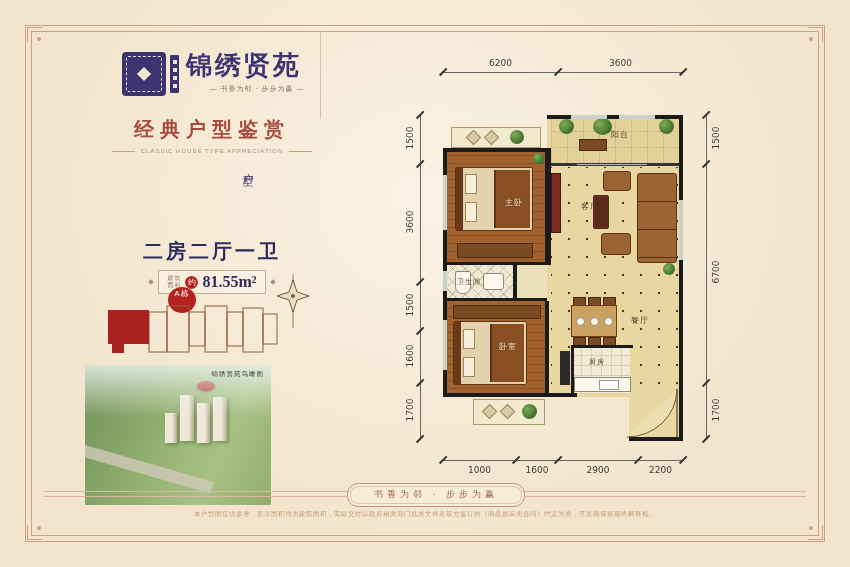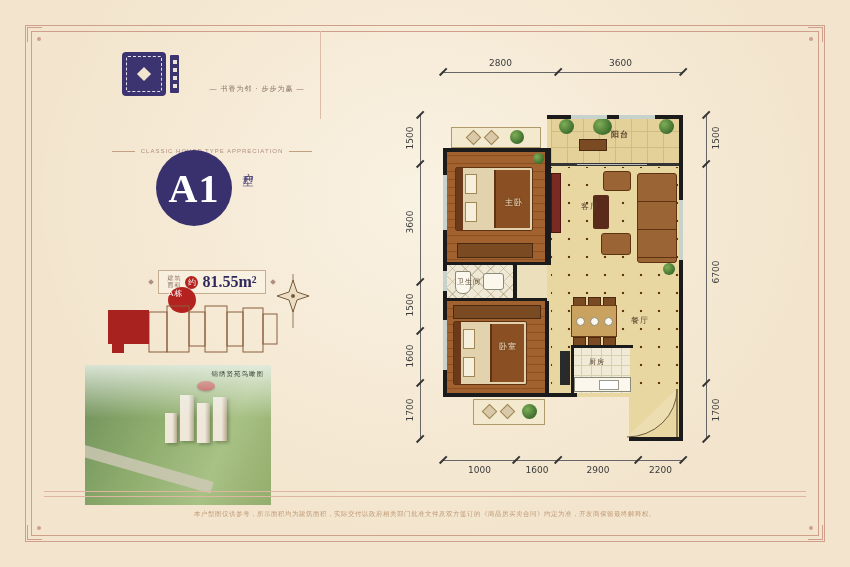--- a/index.html
+++ b/index.html
@@ -34,21 +34,21 @@
   .layouttext{position:absolute;left:112px;top:238px;width:200px;text-align:center;
               font-family:"Liberation Serif","DejaVu Serif",serif;font-size:20px;font-weight:bold;color:#2f2a5e;letter-spacing:3px;}
   .arearow{position:absolute;left:112px;top:270px;width:200px;display:flex;align-items:center;justify-content:center;gap:5px;}
   .dia{width:4px;height:4px;background:#b08f7e;transform:rotate(45deg);}
   .areabox{display:flex;align-items:center;gap:4px;border:1px solid #c5ad91;padding:2px 8px;background:rgba(255,252,244,.35);}
   .arealbl{display:flex;flex-direction:column;font-size:6px;line-height:7px;color:#8a7460;letter-spacing:1px;}
   .approx{width:13px;height:13px;border-radius:50%;background:#b3221f;color:#fff;font-size:8px;line-height:13px;text-align:center;}
   .areaval{font-family:"Liberation Serif","DejaVu Serif",serif;font-size:16px;font-weight:bold;color:#2f2a5e;}
   
   .adong{position:absolute;left:168px;top:287px;width:28px;height:26px;border-radius:50%;background:#b3221f;color:#fff;
-         font-size:8px;line-height:14px;letter-spacing:1px;}
+         font-size:8px;line-height:14px;text-align:center;letter-spacing:1px;}
   
   .photo{position:absolute;left:85px;top:365px;width:186px;height:140px;overflow:hidden;
          background:linear-gradient(115deg,#6f8f5a,#8fae6e 40%,#a8c185 70%,#93ad6c);}
   .photo .haze{position:absolute;inset:0;background:linear-gradient(180deg,rgba(236,242,234,.85),rgba(236,242,234,0) 38%);}
   .tower{position:absolute;background:linear-gradient(90deg,#efe8da 60%,#b6a98f);box-shadow:2px 2px 3px rgba(40,60,30,.35);}
   .marker{position:absolute;left:112px;top:16px;width:18px;height:10px;border-radius:50%;background:#b3221f;box-shadow:0 1px 2px rgba(0,0,0,.4);}
   .road{position:absolute;left:-20px;top:96px;width:150px;height:12px;background:#cfc9b8;transform:rotate(16deg);opacity:.8;}
   .caption{position:absolute;right:7px;top:5px;font-size:6.5px;color:#3a4036;letter-spacing:1px;}
   
   #plan{position:absolute;left:443px;top:115px;width:240px;height:326px;}
@@ -113,30 +113,32 @@
   <div class="seal">
       <div class="in"></div>
       <div class="dot"></div>
     </div>
   <div class="sealtag">
       <i style="top:5px;"></i>
       <i style="top:13px;"></i>
       <i style="top:21px;"></i>
       <i style="top:29px;"></i>
     </div>
+  <div class="brandname">锦绣贤苑</div>
   <div class="tagline">—  书香为邻 · 步步为赢  —</div>
 
+  <div class="sectitle">经典户型鉴赏</div>
   <div class="subrow">
     <span class="ln"></span>
     <span class="tx">CLASSIC HOUSE TYPE APPRECIATION</span>
     <span class="ln"></span>
   </div>
 
-  <div class="badge">A1</div>
   <div class="badgelabel">户型</div>
+  <div class="layouttext">二房二厅一卫</div>
 
   <div class="arearow">
     <span class="dia"></span>
     <span class="areabox">
       <span class="arealbl">
         <span>建筑</span>
         <span>面积</span>
       </span>
       <span class="approx">约</span>
       <span class="areaval">81.55m²</span>
@@ -270,34 +272,34 @@
     <div class="win" style="left:0;top:156px;width:4px;height:20px;"></div>
     <div class="win" style="left:236px;top:85px;width:4px;height:60px;"></div>
     <div class="win" style="left:128px;top:0;width:36px;height:4px;"></div>
     <div class="win" style="left:176px;top:0;width:36px;height:4px;"></div>
 
     <svg class="abs" style="left:182px;top:272px;" width="56" height="52" viewBox="0 0 56 52">
       <path d="M52,2 A50,48 0 0 1 2,50" fill="rgba(240,228,190,.55)" stroke="#6b5a3a" stroke-width="1"></path>
       <line x1="52" y1="2" x2="52" y2="50" stroke="#6b5a3a" stroke-width="1.5"></line>
     </svg>
 
-    <div class="rlabel" style="left:168px;top:14px;font-weight:bold;">阳台</div>
+    <div class="rlabel" style="left:168px;top:14px;">阳台</div>
     <div class="rlabel light" style="left:62px;top:82px;">主卧</div>
     <div class="rlabel" style="left:138px;top:86px;">客厅</div>
     <div class="rlabel sm" style="left:14px;top:162px;">卫生间</div>
     <div class="rlabel light" style="left:56px;top:226px;">卧室</div>
     <div class="rlabel" style="left:188px;top:200px;">餐厅</div>
     <div class="rlabel sm" style="left:146px;top:242px;">厨房</div>
   </div>
 
   <div class="dimline" style="left:443px;top:72px;width:240px;height:1px;"></div>
   <div class="tick" style="left:438px;top:71px;"></div>
     <div class="tick" style="left:553px;top:71px;"></div>
     <div class="tick" style="left:678px;top:71px;"></div>
-  <div class="dim" style="left:443px;top:58px;width:115px;">2800</div>
+  <div class="dim" style="left:443px;top:58px;width:115px;">6200</div>
   <div class="dim" style="left:558px;top:58px;width:125px;">3600</div>
 
   <div class="dimline" style="left:443px;top:460px;width:240px;height:1px;"></div>
   <div class="tick" style="left:438px;top:459px;"></div>
     <div class="tick" style="left:511px;top:459px;"></div>
     <div class="tick" style="left:553px;top:459px;"></div>
     <div class="tick" style="left:633px;top:459px;"></div>
     <div class="tick" style="left:678px;top:459px;"></div>
   <div class="dim" style="left:443px;top:465px;width:73px;">1000</div>
   <div class="dim" style="left:516px;top:465px;width:42px;">1600</div>
@@ -321,15 +323,16 @@
   <div class="tick" style="left:701px;top:114px;"></div>
     <div class="tick" style="left:701px;top:163px;"></div>
     <div class="tick" style="left:701px;top:382px;"></div>
     <div class="tick" style="left:701px;top:438px;"></div>
   <div class="dim dimv" style="left:696px;top:133px;width:40px;">1500</div>
   <div class="dim dimv" style="left:696px;top:267px;width:40px;">6700</div>
   <div class="dim dimv" style="left:696px;top:405px;width:40px;">1700</div>
 
   <div class="riblines" style="top:491px;"></div>
   <div class="riblines" style="top:496px;"></div>
+  <div class="ribbon">书香为邻 · 步步为赢</div>
   <div class="fineprint">本户型图仅供参考，所示面积均为建筑面积，实际交付以政府相关部门批准文件及双方签订的《商品房买卖合同》约定为准，开发商保留最终解释权。</div>
 
 </div>
 
 </body></html>

